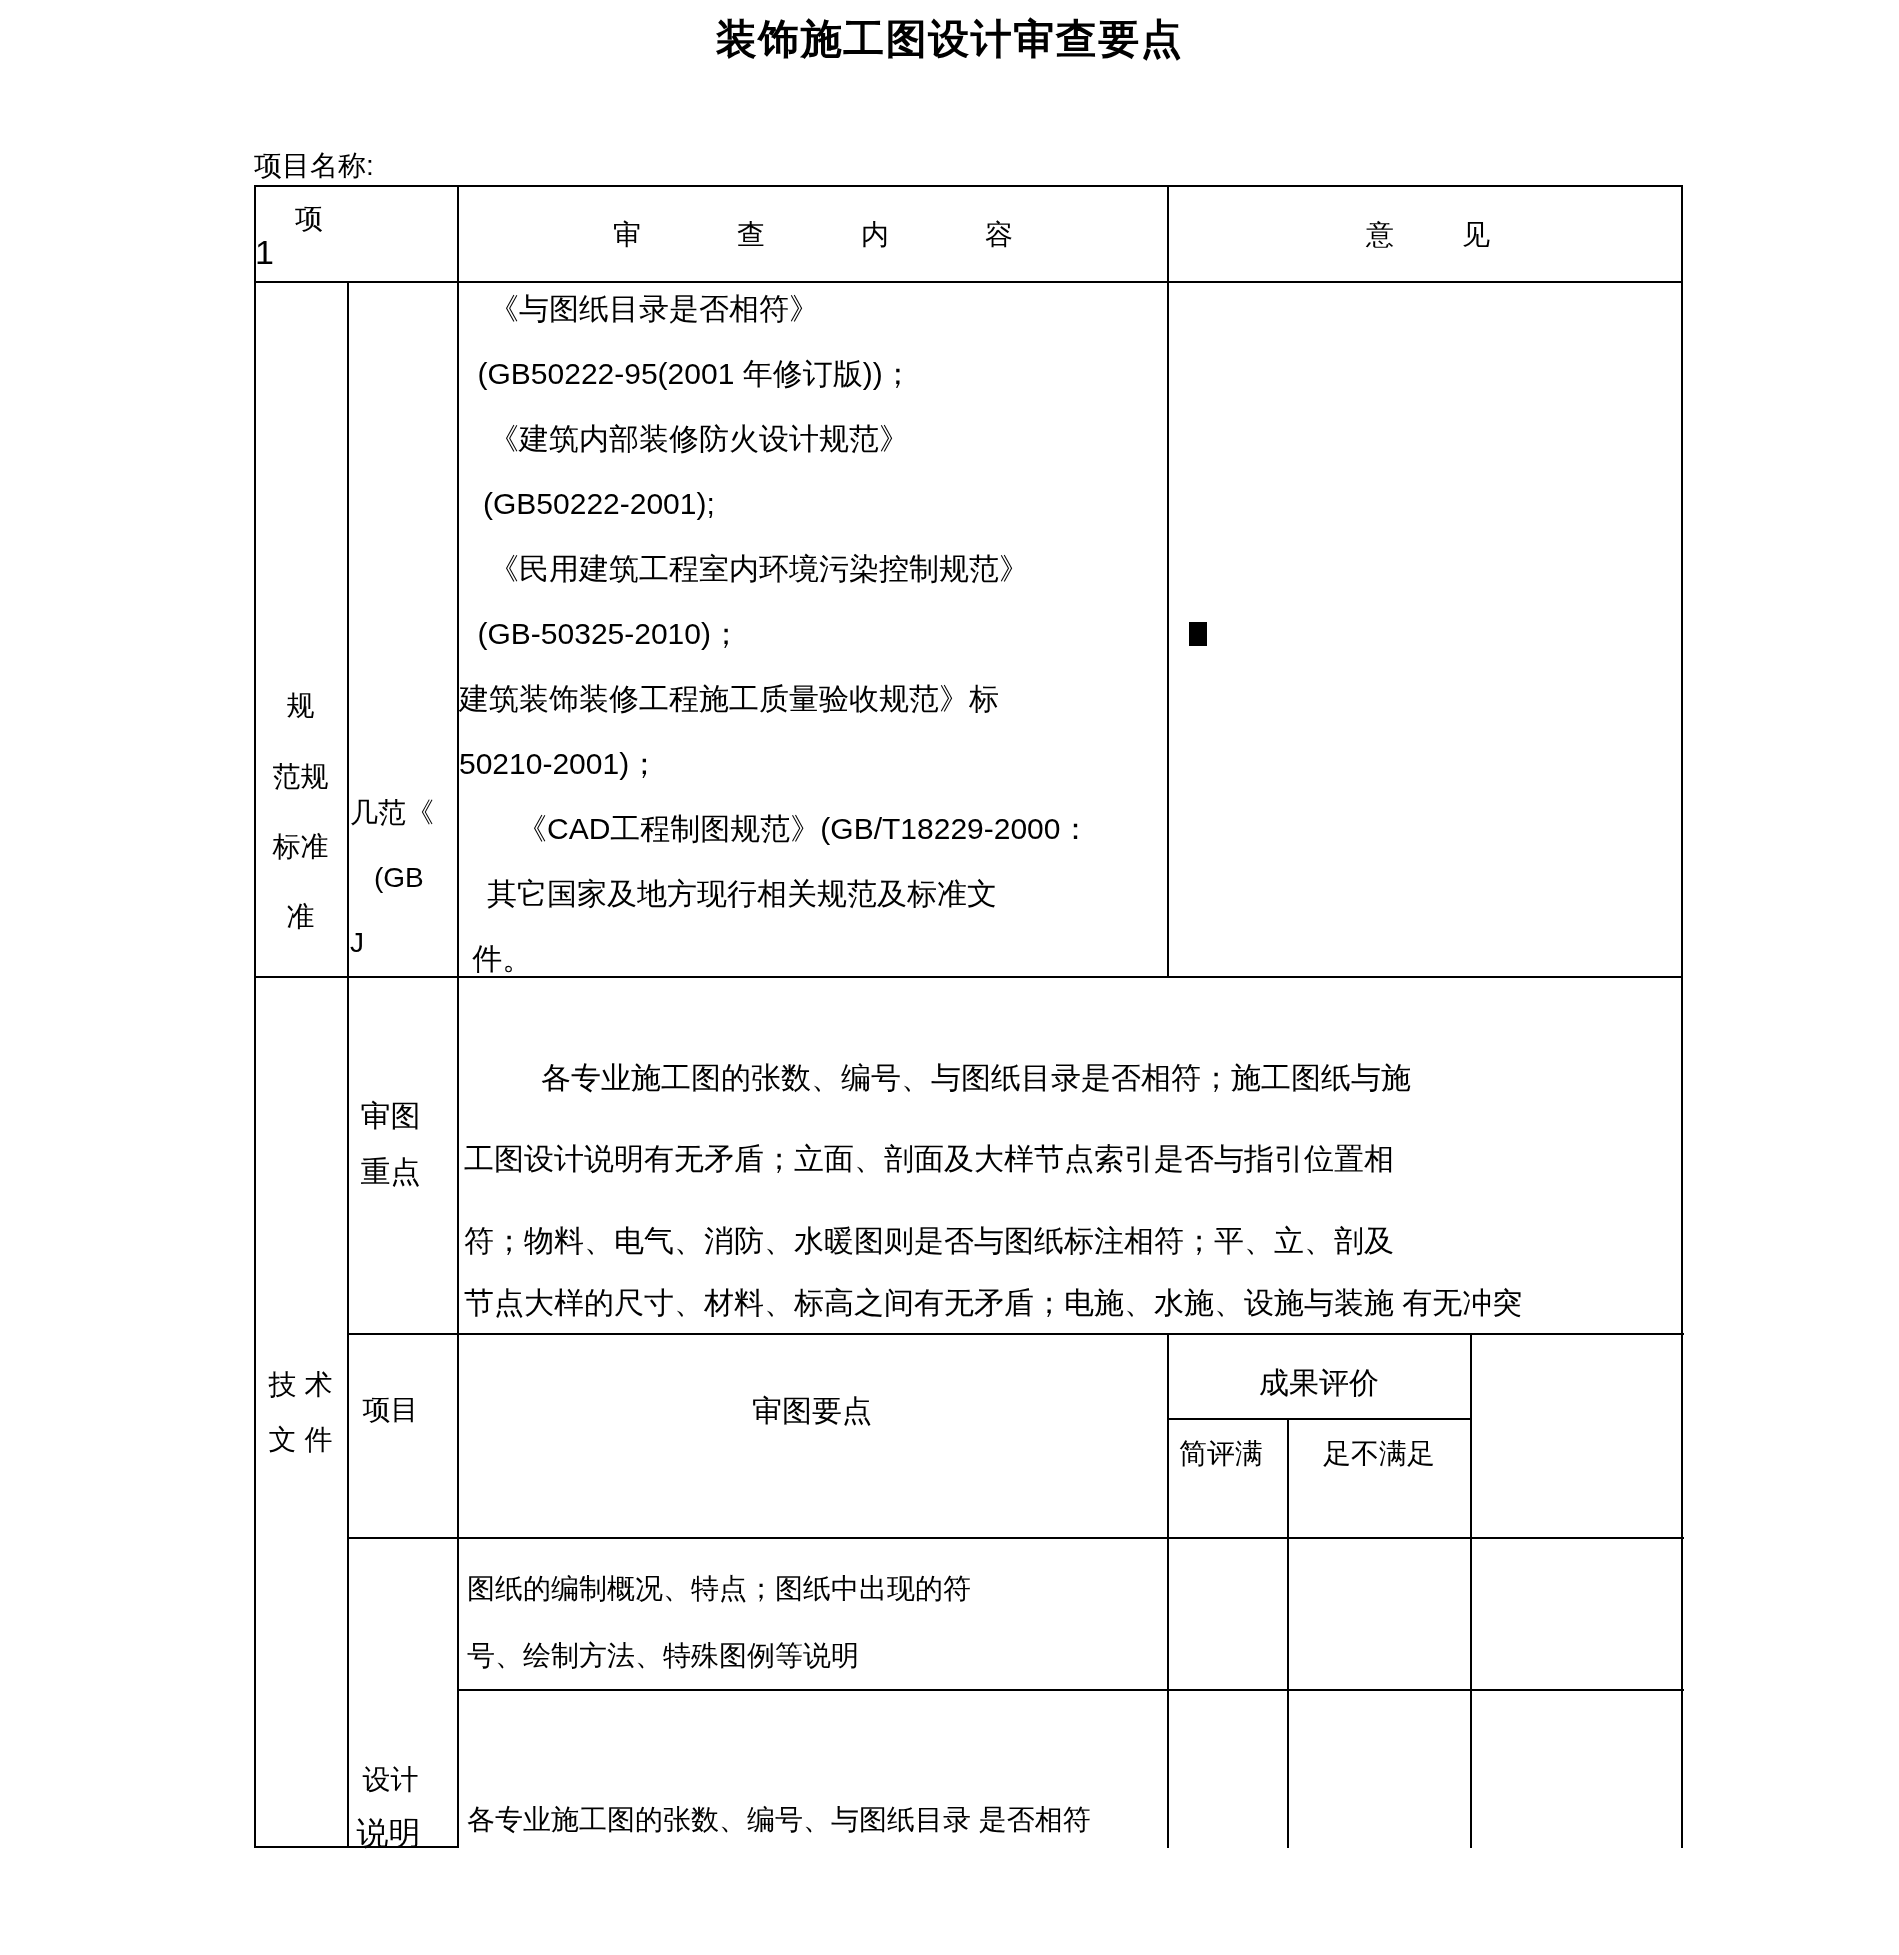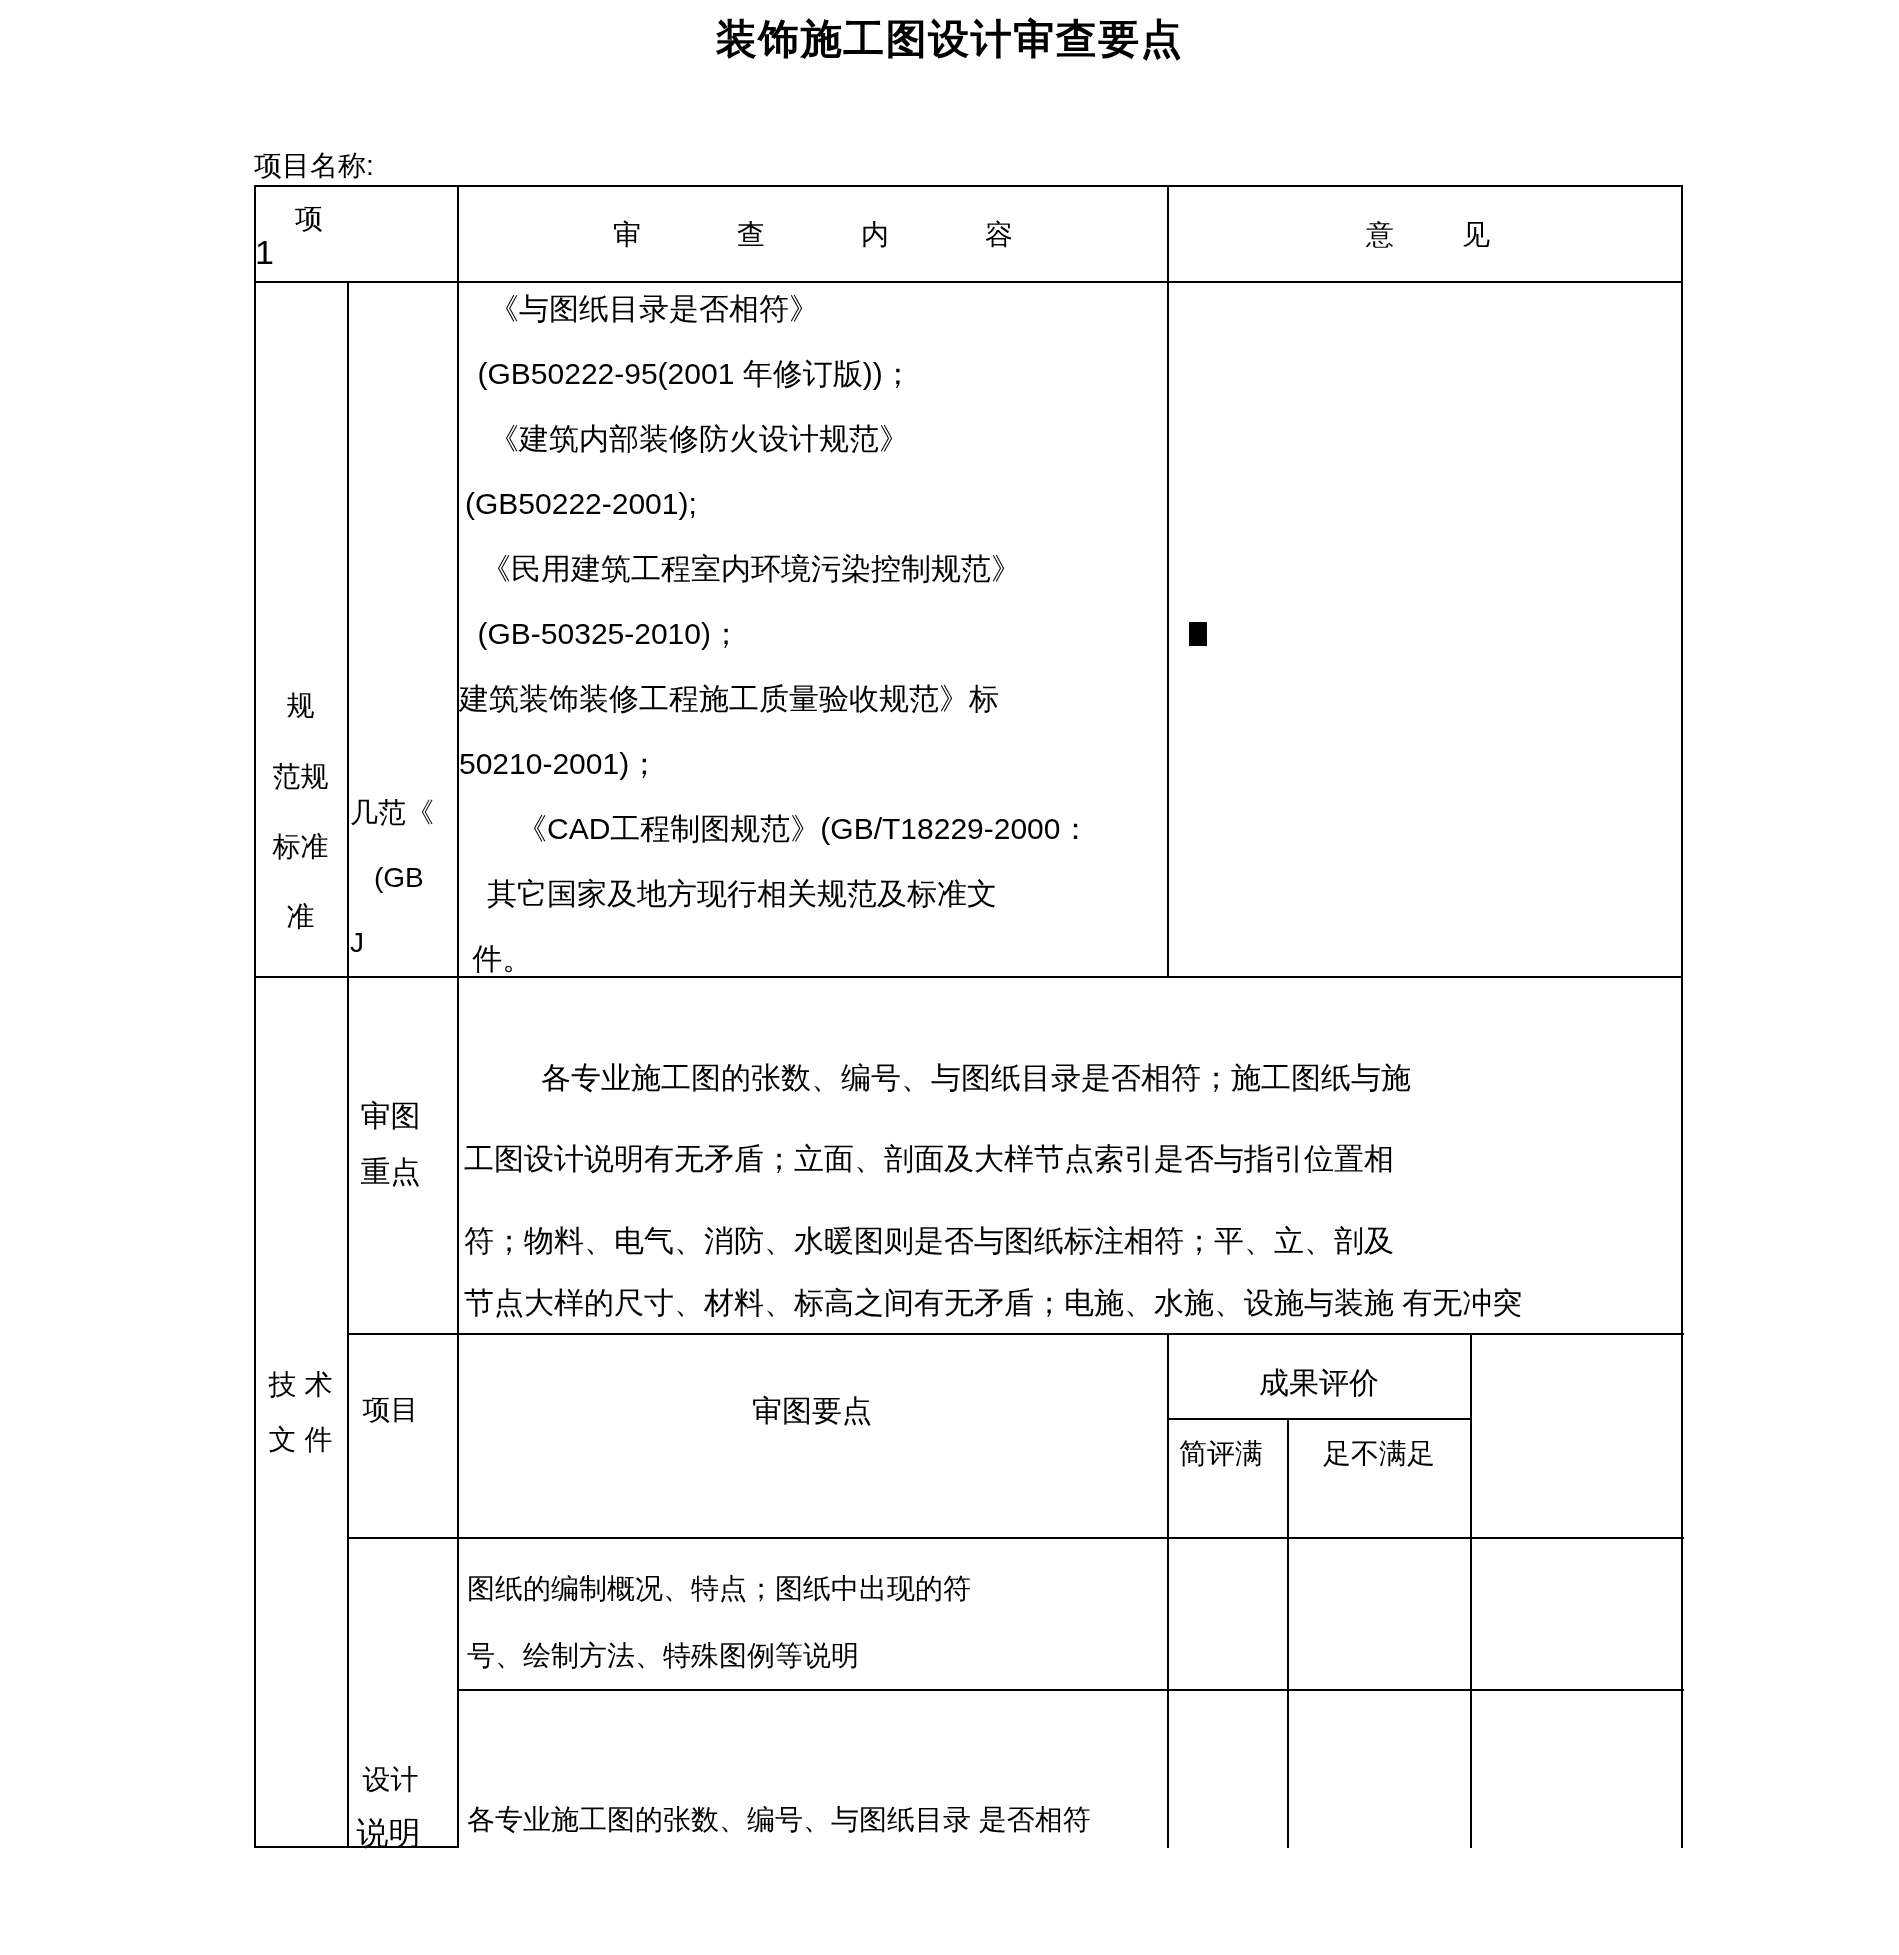--- a/index.html
+++ b/index.html
@@ -58,22 +58,22 @@
 <div class="abs vcell" style="left:254px;top:898px;">准</div>
 
 <div class="abs label" style="left:350px;top:794px;">几范《</div>
 <div class="abs label" style="left:374px;top:862px;">(GB</div>
 <div class="abs label" style="left:350px;top:927px;">J</div>
 
 <div class="abs" style="left:459px;top:276px;width:704px;">
   <div class="std-line" style="padding-left:30px;">《与图纸目录是否相符》</div>
   <div class="std-line" style="padding-left:18.5px;">(GB50222-95(2001 年修订版))；</div>
   <div class="std-line" style="padding-left:30px;">《建筑内部装修防火设计规范》</div>
-  <div class="std-line" style="padding-left:6px;">(GB50222-2001);</div>
-  <div class="std-line" style="padding-left:22px;">《民用建筑工程室内环境污染控制规范》</div>
+  <div class="std-line" style="padding-left:24px;">(GB50222-2001);</div>
+  <div class="std-line" style="padding-left:30px;">《民用建筑工程室内环境污染控制规范》</div>
   <div class="std-line" style="padding-left:18.5px;">(GB-50325-2010)；</div>
   <div class="std-line" style="padding-left:0;">建筑装饰装修工程施工质量验收规范》标</div>
   <div class="std-line" style="padding-left:0;">50210-2001)；</div>
   <div class="std-line" style="padding-left:58px;">《CAD工程制图规范》(GB/T18229-2000：</div>
   <div class="std-line" style="padding-left:28px;">其它国家及地方现行相关规范及标准文</div>
   <div class="std-line" style="padding-left:13.3px;">件。</div>
 </div>
 
 <div class="opinion-mark" style="left:1189px;top:622px;width:18px;height:24px;"></div>
 

